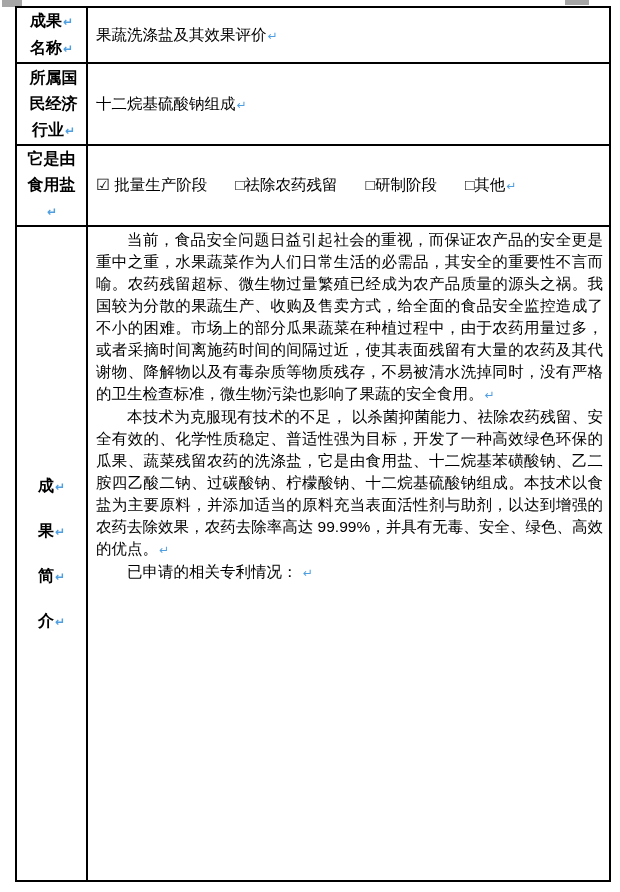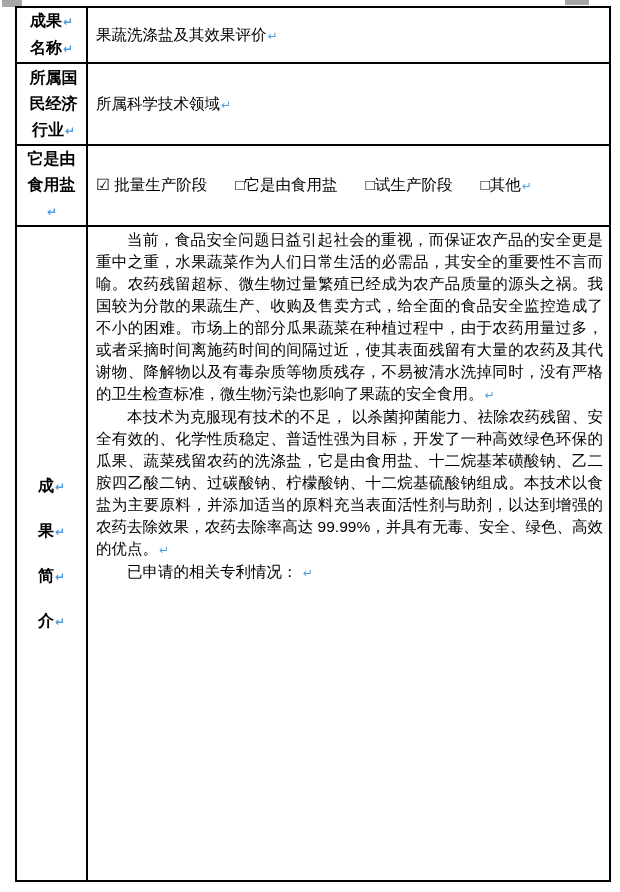--- a/index.html
+++ b/index.html
@@ -111,30 +111,30 @@
         <span>果蔬洗涤盐及其效果评价</span><span class="pilcrow">↵</span>
       </td>
     </tr>
 
 
     <tr class="r3">
       <td class="hcell">
         <span>所属国民经济行业</span><span class="pilcrow">↵</span>
       </td>
       <td class="vcell">
-        <span>所属科学技术领域</span><span class="pilcrow">↵</span>
+        <span>十二烷基硫酸钠组成</span><span class="pilcrow">↵</span>
       </td>
     </tr>
 
     <tr class="r4">
       <td class="hcell">
         <span>它是由食用盐</span><span class="pilcrow">↵</span>
       </td>
       <td class="vcell">
-        <span class="opt opt-gap">☑ 批量生产阶段</span><span class="opt opt-gap">□它是由食用盐</span><span class="opt opt-gap">□试生产阶段</span><span class="opt">□其他</span><span class="pilcrow">↵</span>
+        <span class="opt opt-gap">☑ 批量生产阶段</span><span class="opt opt-gap">□祛除农药残留</span><span class="opt opt-gap">□研制阶段</span><span class="opt">□其他</span><span class="pilcrow">↵</span>
       </td>
     </tr>
 
     <tr class="r5">
       <td class="hcell hcell-summary">
         <span class="hline"><span>成</span><span class="pilcrow">↵</span></span>
         <span class="hline"><span>果</span><span class="pilcrow">↵</span></span>
         <span class="hline"><span>简</span><span class="pilcrow">↵</span></span>
         <span class="hline"><span>介</span><span class="pilcrow">↵</span></span>
       </td>

